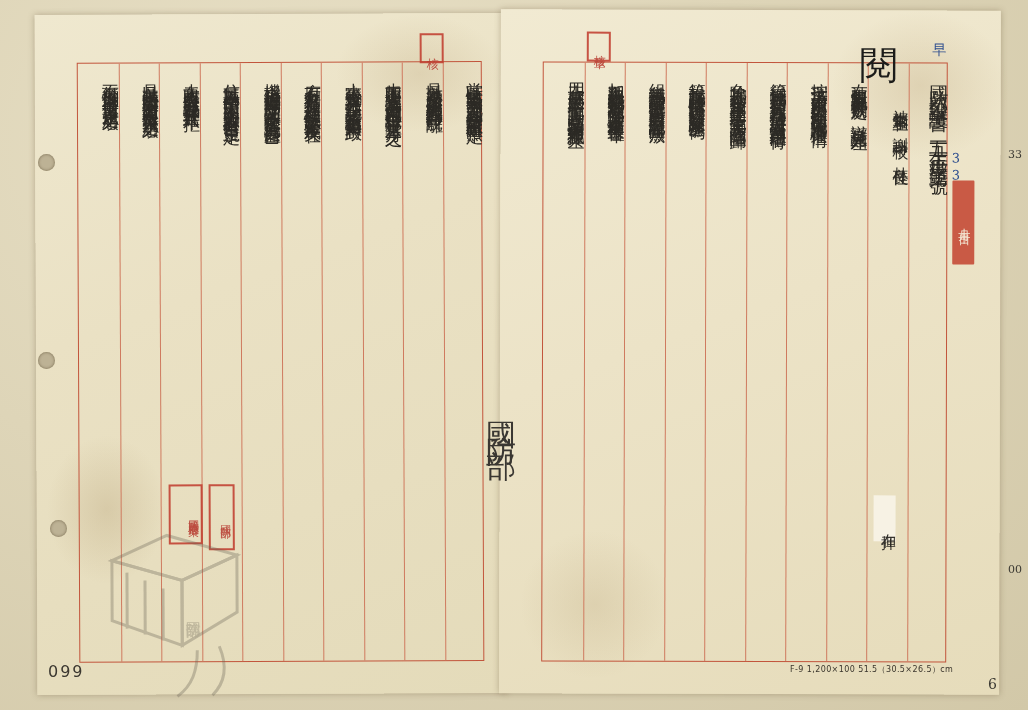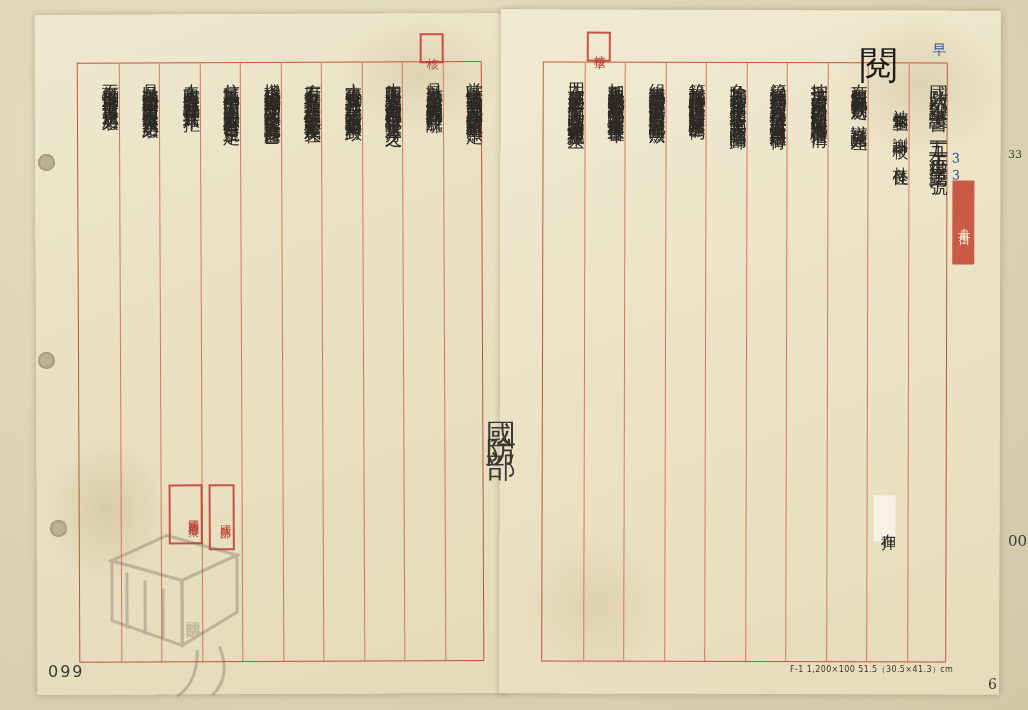--- a/index.html
+++ b/index.html
@@ -236,22 +236,22 @@
     <div class="blue-note" style="left:448px;top:140px;font-size:13px;">33</div>
 
     <div class="white-patch" style="left:374px;top:485px;width:22px;height:46px;"></div>
 
     <div class="vcol" style="left:374px;top:505px;height:60px;width:22px;font-size:15px;">在押</div>
   </div>
 
   <div class="big-center" style="left:480px;top:398px;height:200px;">國防部</div>
 
   <div class="page-num">099</div>
-  <div class="form-code">F-1      1,200×100 51.5（30.5×41.3）cm</div>
+  <div class="form-code">F-9      1,200×100 51.5（30.5×26.5）cm</div>
   <div class="corner-mark" style="left:988px;top:676px;font-size:14px;">6</div>
 
   <div class="hole" style="left:38px;top:154px;"></div>
   <div class="hole" style="left:38px;top:352px;"></div>
   <div class="hole" style="left:50px;top:520px;"></div>
 
   <div class="corner-mark" style="left:1008px;top:148px;font-size:11px;">33</div>
-  <div class="corner-mark" style="left:1008px;top:532px;font-size:15px;">00</div>
+  <div class="corner-mark" style="left:1008px;top:563px;font-size:11px;">00</div>
 </div>
 
 </body></html>

